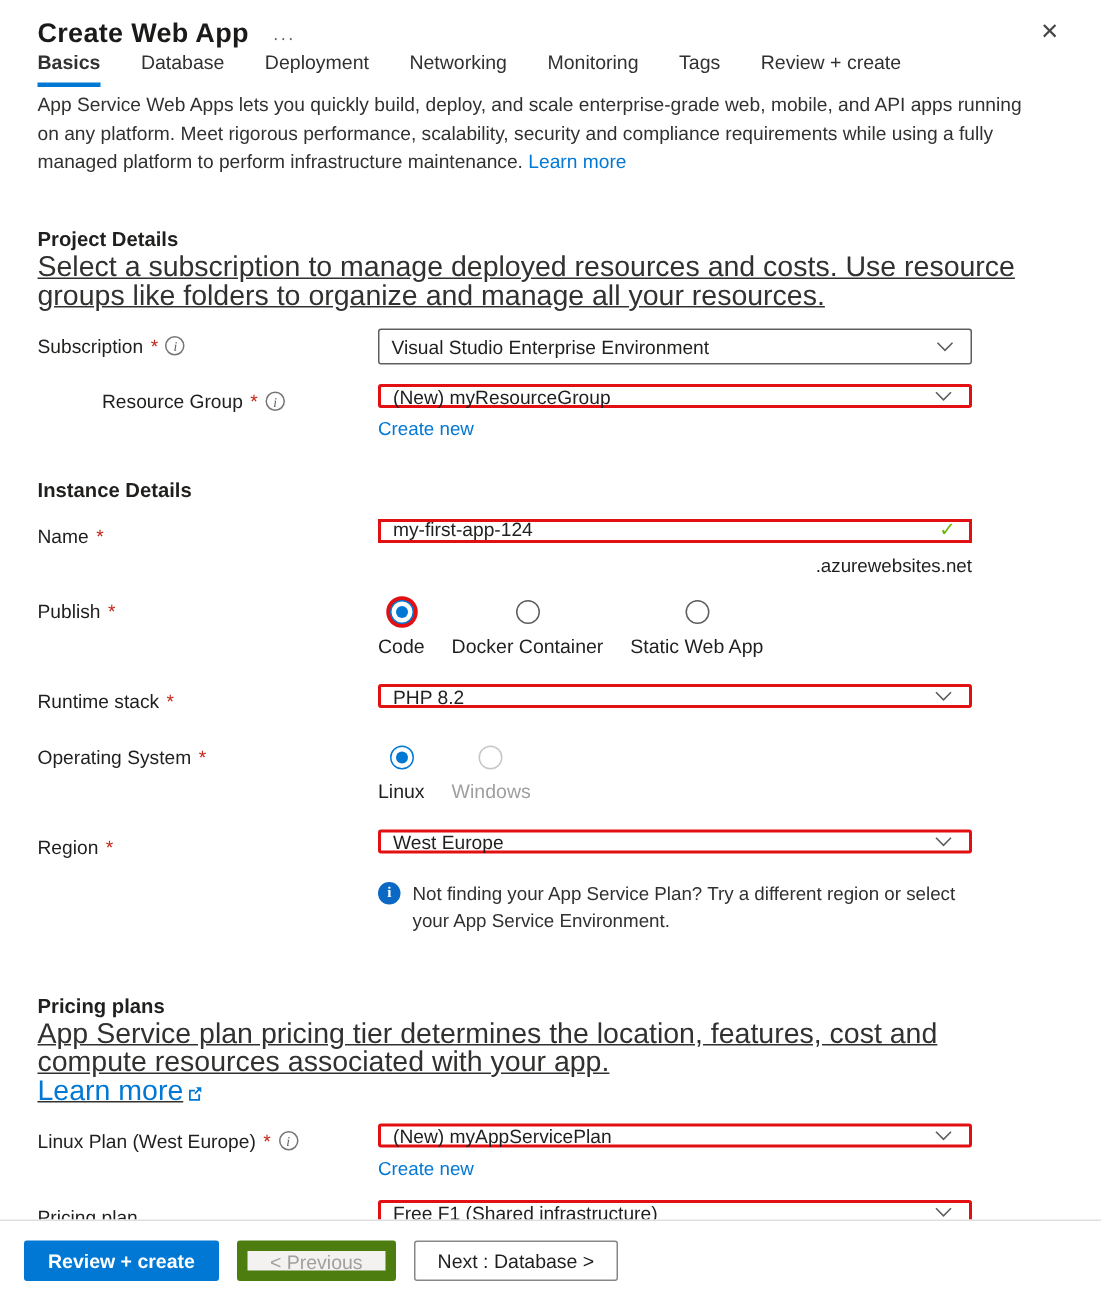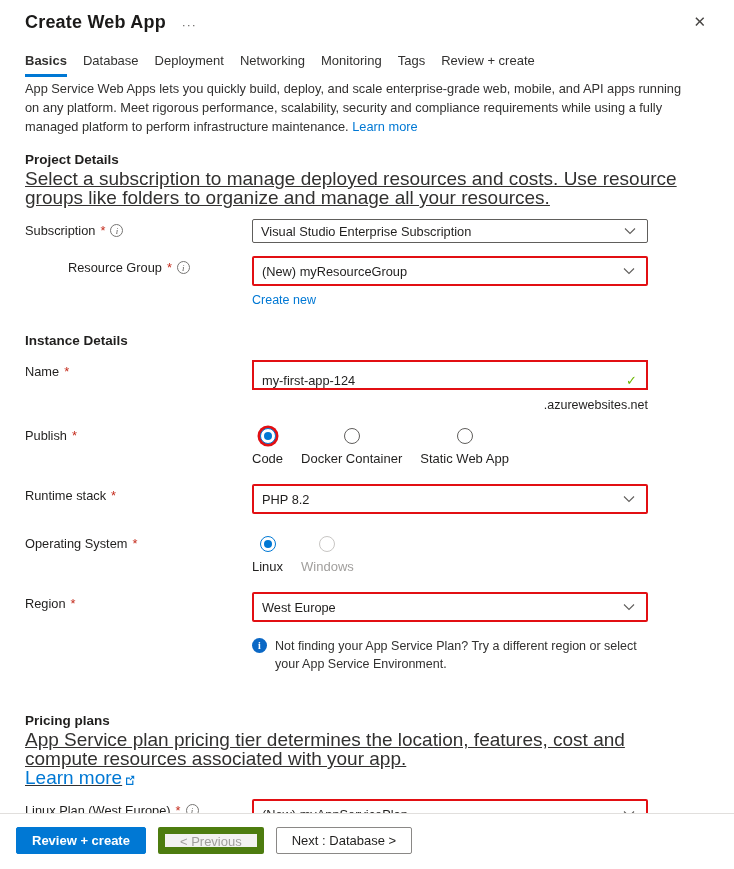--- a/index.html
+++ b/index.html
@@ -12,48 +12,48 @@
   }
   .page { position: relative; padding: 12px 25px 0 25px; }
 
   
   .header { display: flex; align-items: flex-start; }
   .title { font-size: 18px; font-weight: 700; color: #1b1a19; letter-spacing: .2px; }
   .more-btn { margin-left: 16px; margin-top: 6px; color: #605e5c; font-size: 12px; letter-spacing: 1px; cursor: pointer; }
   .close-btn { position: absolute; right: 28px; top: 14px; font-size: 15px; color: #484644; cursor: pointer; line-height: 1; }
 
   
-  .tabs { display: flex; gap: 16px; margin-top: 20px; font-size: 13px; }
+  .tabs { display: flex; gap: 27px; margin-top: 1px; font-size: 13px; }
   .tab { padding-bottom: 6px; color: #323130; cursor: pointer; border-bottom: 3px solid transparent; }
   .tab.active { font-weight: 700; border-bottom-color: #0078d4; }
 
   
   .intro { margin-top: 2px; font-size: 12.8px; line-height: 19px; max-width: 672px; color: #323130; }
   a.link, .link { color: #0078d4; text-decoration: none; cursor: pointer; }
-  .section-h { margin-top: 16px; font-size: 13.5px; font-weight: 700; color: #201f1e; }
+  .section-h { margin-top: 35px; font-size: 13.5px; font-weight: 700; color: #201f1e; }
   .section-desc { margin-top: 2px; font-size: 19px; line-height: 19px; max-width: 668px; text-decoration: underline; }
 
   
   .row { display: flex; align-items: flex-start; }
   .lbl { width: 227px; flex: none; padding-top: 4px; font-size: 12.8px; color: #201f1e; display: flex; align-items: center; gap: 5px; }
   .lbl.indent { padding-left: 43px; }
   .req { color: #c42b1c; }
   .info-i {
     width: 13px; height: 13px; border-radius: 50%; border: 1px solid #767573; color: #605e5c;
     font-size: 9px; display: inline-flex; align-items: center; justify-content: center;
     font-family: "Liberation Serif", serif; font-style: italic; cursor: pointer; flex: none;
   }
   .ctrl { width: 396px; flex: none; }
 
   .dropdown {
     height: 24px; width: 100%; border: 1px solid #605e5c; border-radius: 2px; background: #fff;
     display: flex; align-items: center; justify-content: space-between;
     padding: 0 11px 0 8px; font-size: 12.8px; color: #201f1e; cursor: pointer;
   }
-  .dropdown.red, .textfield.red { border: 2px solid #e20f13; height: 30px; }
+  .dropdown.red, .textfield.red { border: 2px solid #e20f13; height: 16px; }
   .chev { flex: none; margin-left: 8px; }
 
   .textfield {
     height: 27px; width: 100%; background: #fff;
     display: flex; align-items: flex-end; justify-content: space-between;
     padding: 0 9px 0 8px; font-size: 12.8px; color: #201f1e;
   }
   .check { color: #6bb700; font-size: 13px; }
 
   .sub-link { display: inline-block; margin-top: 7px; font-size: 12.5px; }
@@ -115,21 +115,21 @@
   <div class="section-desc">Select a subscription to manage deployed resources and costs. Use resource groups like folders to organize and manage all your resources.</div>
 
   <div class="row mt12">
     <div class="lbl">
       <span>Subscription</span>
         <span class="req">*</span>
       <span class="info-i">i</span>
     </div>
     <div class="ctrl">
       <div class="dropdown">
-        <span>Visual Studio Enterprise Subscription</span>
+        <span>Visual Studio Enterprise Environment</span>
         <svg class="chev" width="12" height="8" viewBox="0 0 12 8">
             <path d="M1 1.5 L6 6.5 L11 1.5" fill="none" stroke="#605e5c" stroke-width="1.1"></path>
           </svg>
       </div>
     </div>
   </div>
 
   <div class="row mt13">
     <div class="lbl indent">
       <span>Resource Group</span>

